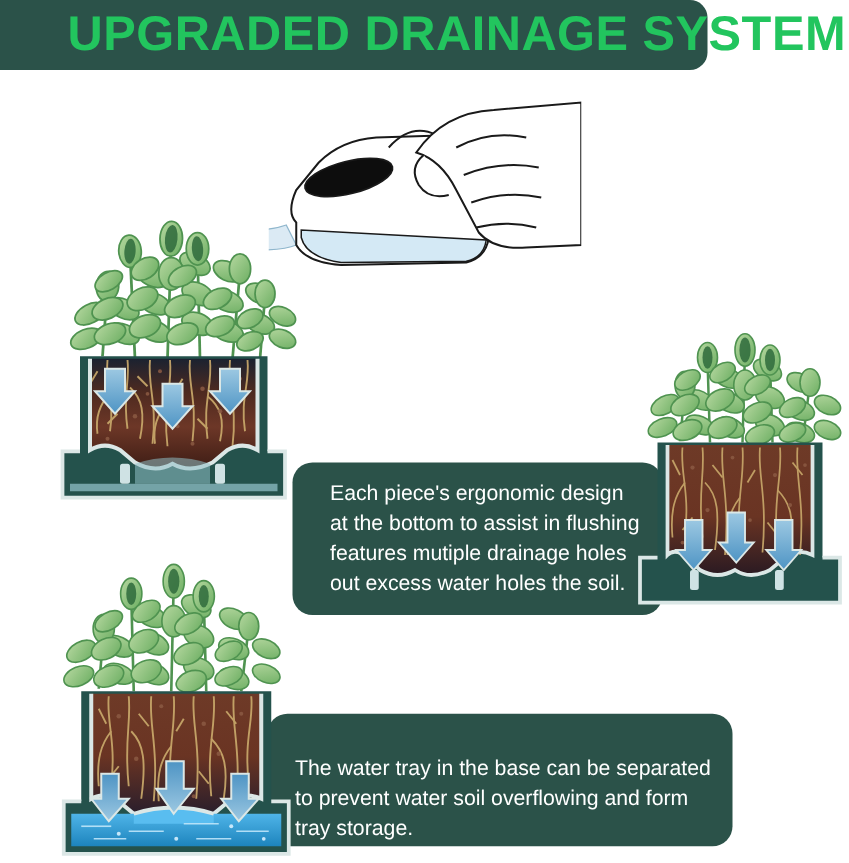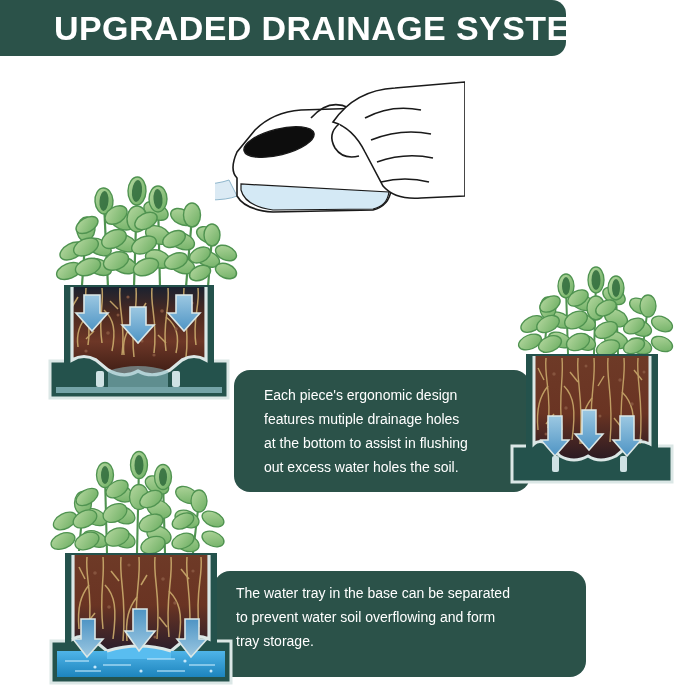--- a/index.html
+++ b/index.html
@@ -13,46 +13,46 @@
   #stage{position:absolute;left:0;top:0;width:679px;height:690px;}
 
   
   .header-banner{
     position:absolute;left:-14px;top:0;width:580px;height:56px;
     background:#2b5249;
     border-radius:0 14px 14px 0;
     display:flex;align-items:center;
   }
   .header-title{
-    color:#ffffff;
-    font-size:34px;
+    color:#22c55e;
+    font-size:39px;
     font-weight:bold;
     letter-spacing:0.4px;
     margin-left:68px;
     white-space:nowrap;
   }
 
   
   .callout{
     position:absolute;
     background:#2b5249;
     color:#ffffff;
     border-radius:16px;
     box-sizing:border-box;
-    font-size:14px;
+    font-size:17px;
     line-height:24px;
   }
   #callout-1{
     left:234px;top:370px;width:296px;height:122px;
     padding:13px 16px 0 30px;
     z-index:4;
   }
   #callout-2{
     left:214px;top:571px;width:372px;height:106px;
-    padding:10px 16px 0 22px;
+    padding:32px 16px 0 22px;
     z-index:4;
   }
   .callout p{margin:0;}
 
   
   .planter{position:absolute;}
   .planter svg{display:block;overflow:visible;}
 
   
   #watering-can{position:absolute;left:215px;top:78px;z-index:6;}
@@ -232,22 +232,22 @@
         <path d="M156 62 Q186 50 216 56"></path>
         <path d="M162 84 Q190 74 218 80"></path>
         <path d="M166 104 Q190 98 214 104"></path>
         <path d="M124 46 Q112 56 120 70 Q128 82 144 78"></path>
       </g>
     </svg>
   </div>
 
   <div class="callout" id="callout-1">
     <p>Each piece's ergonomic design</p>
+    <p>at the bottom to assist in flushing</p>
     <p>features mutiple drainage holes</p>
-    <p>at the bottom to assist in flushing</p>
     <p>out excess water holes the soil.</p>
   </div>
 
   <div class="planter" id="planter-right" style="left:508px;top:268px;z-index:5;">
     <svg width="175" height="228" viewBox="0 0 175 228">
       <defs>
         <linearGradient id="soilB" x1="0" y1="0" x2="0" y2="1">
           <stop offset="0%" stop-color="#6e3a27"></stop>
           <stop offset="55%" stop-color="#6a3423"></stop>
           <stop offset="100%" stop-color="#2a1a22"></stop>

